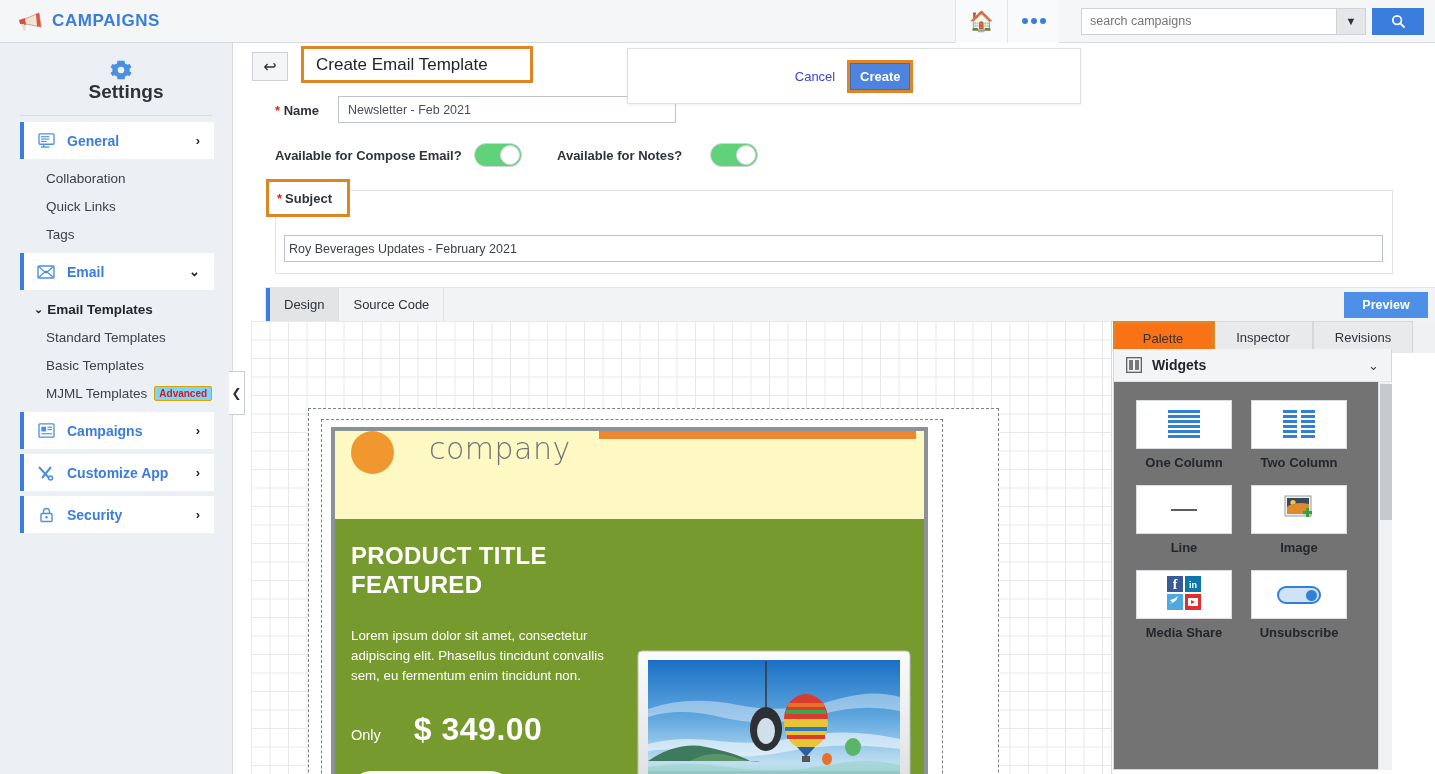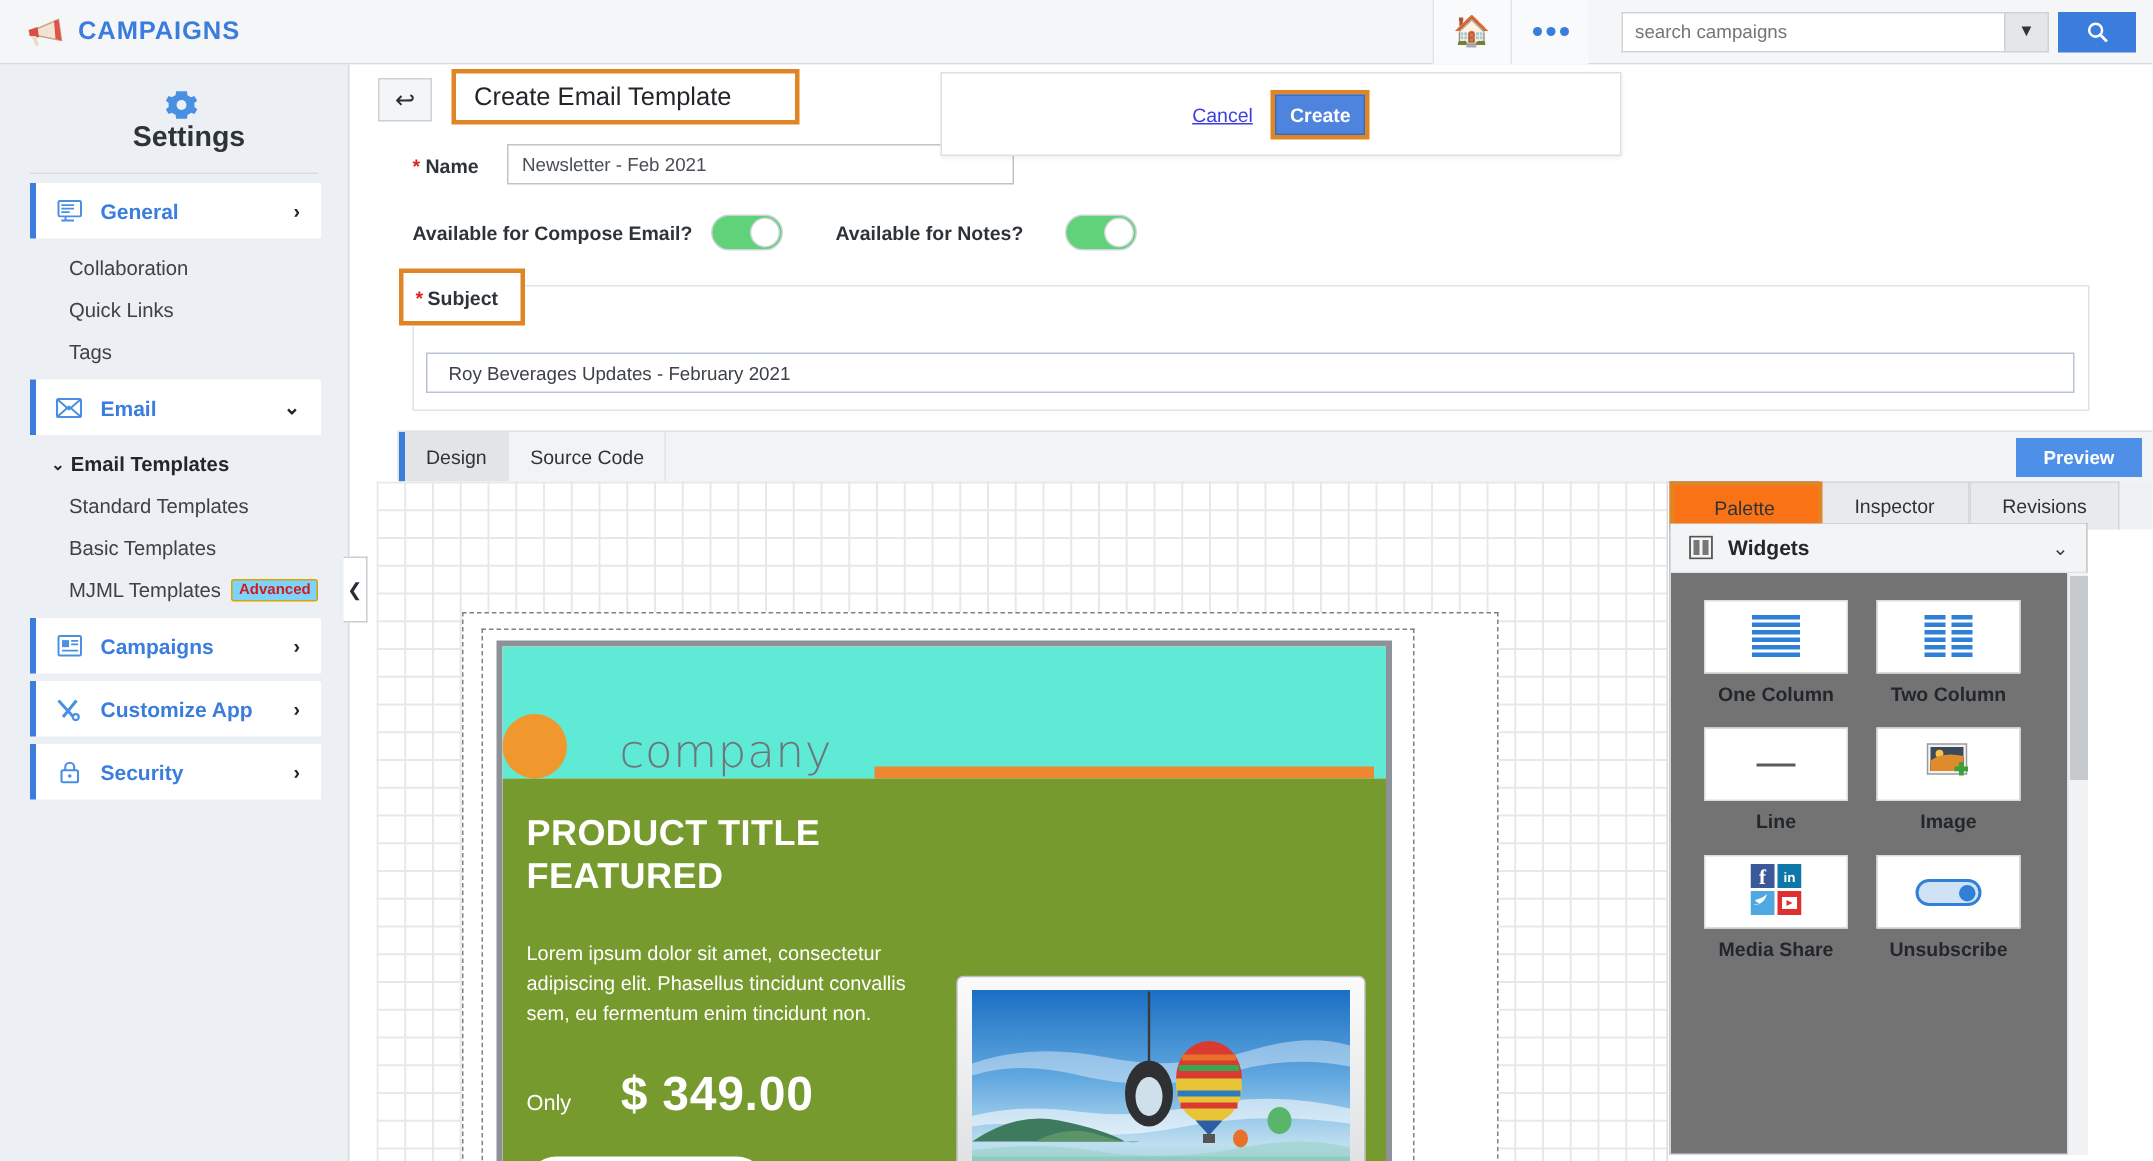--- a/index.html
+++ b/index.html
@@ -117,21 +117,21 @@
     display:flex; align-items:center; padding-left:12px;
   }
   .page-title { font-size:17px; color:#22262b; }
   .action-popup {
     position:absolute; left:394px; top:5px; width:454px; height:56px;
     background:#fff; border:1px solid #dcdfe3;
     display:flex; align-items:center; justify-content:center; gap:12px;
     box-shadow:0 1px 3px rgba(0,0,0,.07); z-index:20;
   }
   .cancel-link {
-    color:#3b3fdd; text-decoration:underline; font-size:13px; cursor:pointer;
+    color:#3b3fdd; font-size:13px; cursor:pointer;
   }
   .create-box {
     border:3px solid #e08524; padding:0; display:flex;
   }
   .create-btn {
     background:#4e84de; color:#ffffff; font-weight:bold; font-size:13px;
     border:1px solid #3a6cc0; width:60px; height:27px;
     display:flex; align-items:center; justify-content:center; cursor:pointer;
   }
 
@@ -165,21 +165,21 @@
     border:1px solid #dfe2e6; background:#fff;
   }
   .subject-label-box {
     position:absolute; left:-10px; top:-12px; width:84px; height:38px;
     border:3px solid #e08524; background:#fff;
     display:flex; align-items:center; padding-left:8px;
     font-size:13px; font-weight:bold; color:#2e3338;
   }
   .subject-input {
     position:absolute; left:8px; top:44px; width:1099px; height:27px;
-    border:1px solid #b8c4d4; background:#fff; padding:0 14px;
+    border:1px solid #b8c4d4; background:#fff; padding:0 4px;
     font-size:12.5px; color:#3d4248; outline:none;
     font-family:"Liberation Sans", sans-serif;
   }
 
   .tabs-row {
     position:relative; margin:13px 0 0 32px; width:1171px; height:35px;
     background:#f2f3f4; border:1px solid #dfe2e6; display:flex; align-items:stretch;
   }
   .tabs-row .lbar { width:4px; background:#3b7ddd; }
   .tab {
@@ -210,21 +210,22 @@
   }
   .tpl-inner {
     position:absolute; left:12px; top:10px; width:622px; height:480px;
     border:1px dashed #7d8288;
   }
   .tpl-card {
     position:absolute; left:9px; top:7px; width:597px; height:470px;
     border:4px solid #8d9298; background:#fff; overflow:hidden;
   }
   .tpl-header {
-    height:88px; background:#5eead4; display:flex; align-items:flex-end;
+    height:88px; background:#fef9c3; display:flex; align-items:flex-start;
+    padding-left:16px;
   }
   .logo-circle {
     width:43px; height:43px; border-radius:50%; background:#f0982e;
   }
   .logo-word {
     margin-left:35px; font-size:30px; color:#6f7479;
     font-family:"DejaVu Sans", sans-serif; font-weight:300; letter-spacing:.5px;
   }
   .hdr-rule { margin-left:28px; flex:1; height:8px; background:#ef8731; margin-right:8px; }
   .tpl-body { background:#769a2d; position:relative; height:378px; padding:22px 0 0 16px; }

